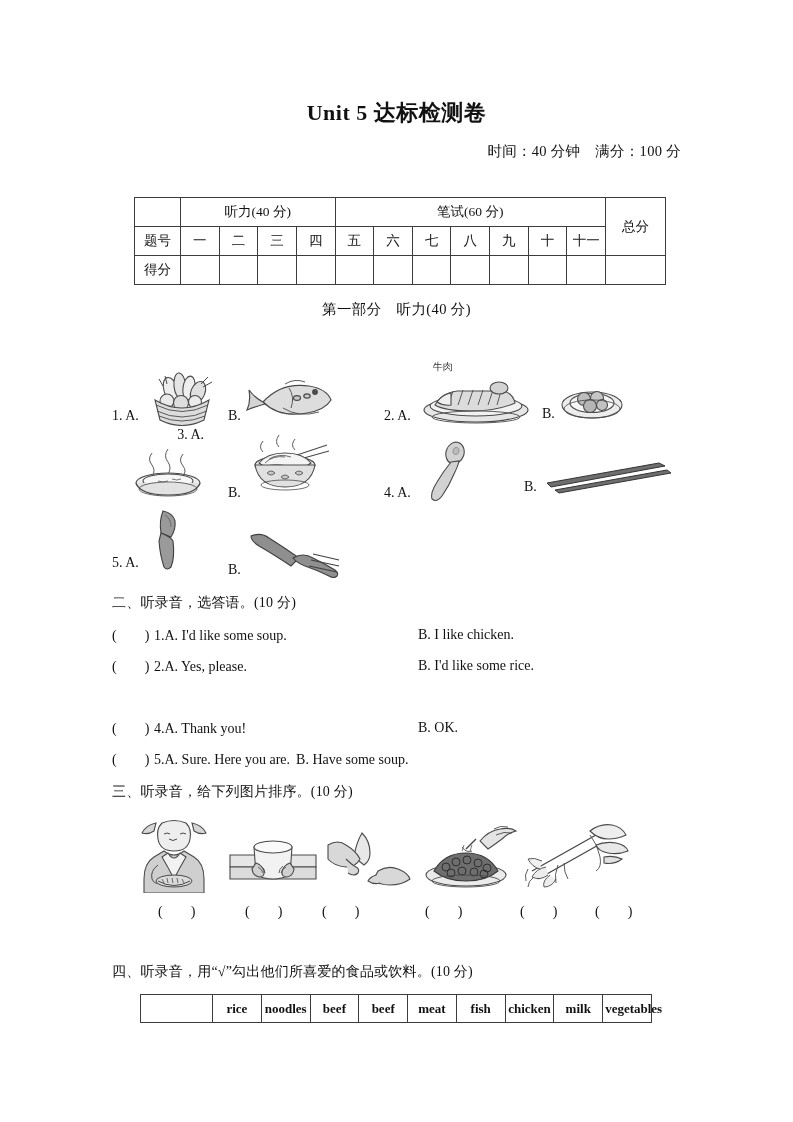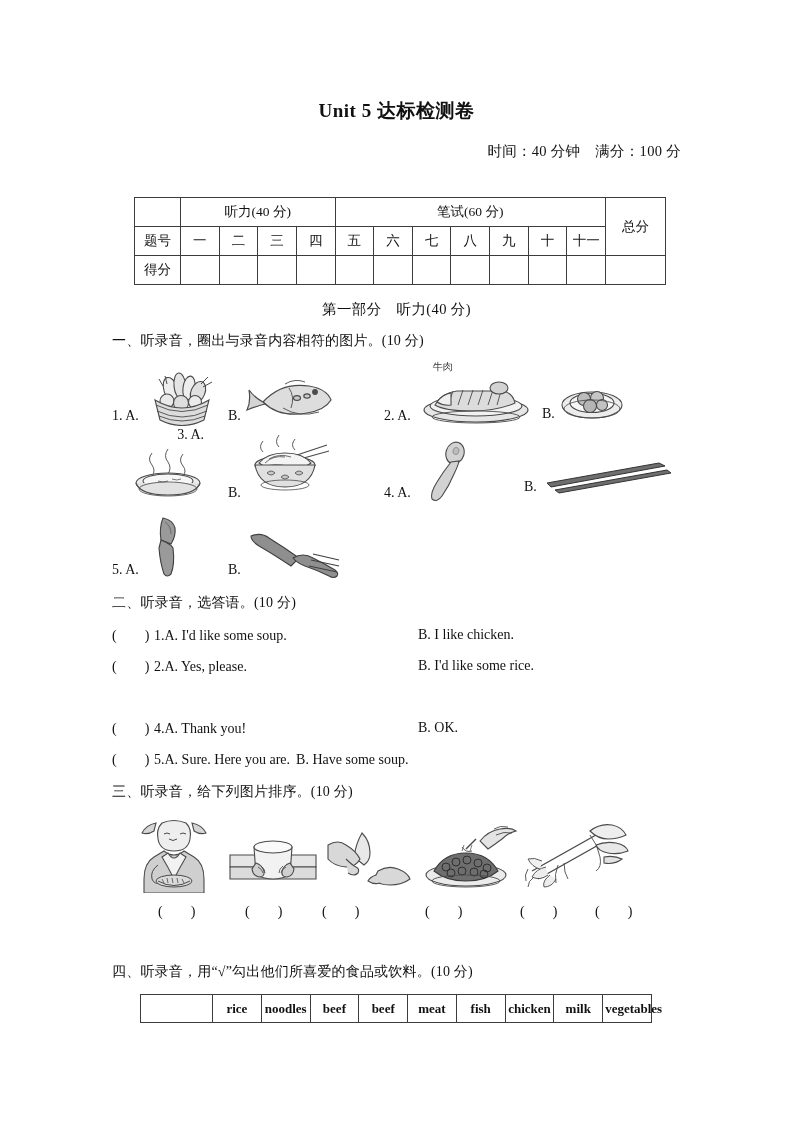--- a/index.html
+++ b/index.html
@@ -24,21 +24,21 @@
     height: 1122px;
     padding: 0;
   }
 
   
   .doc-title {
     position: absolute;
     left: 0; right: 0;
     top: 98px;
     text-align: center;
-    font-size: 19px;
+    font-size: 22px;
     font-weight: bold;
     letter-spacing: 0.5px;
   }
   .doc-title .unit-en { font-family: "Liberation Serif", serif; }
   .doc-subline {
     position: absolute;
     top: 142px;
     right: 112px;
     font-size: 14.5px;
     letter-spacing: 0.3px;
@@ -224,21 +224,20 @@
         <td class="blank"></td>
         <td class="blank"></td>
         <td class="blank"></td>
       </tr>
     </tbody>
       </table>
   </div>
 
   <div class="part-heading">第一部分　听力(40 分)</div>
 
-  <div class="q-heading" style="top:332px;">一、听录音，圈出与录音内容相符的图片。(10 分)</div>
 
   <div class="pic-row" style="top:358px;">
 
     <div class="pic-item" style="left:0px; bottom:2px;">
       <span class="pic-label">1. A.</span>
       <span class="pic-art">
         <svg width="78" height="56" viewBox="0 0 78 56">
           <g fill="none" stroke="#4a4a4a" stroke-width="1.1">
 
             <ellipse cx="28" cy="20" rx="7" ry="13" fill="#eeeeee" transform="rotate(-18 28 20)"></ellipse>
@@ -370,21 +369,21 @@
           <g stroke="#333333" fill="#6e6e6e">
             <path d="M6 26 L118 6 L124 9 L10 30 Z" stroke-width="1"></path>
             <path d="M14 33 L126 13 L130 16 L18 36 Z" stroke-width="1"></path>
           </g>
         </svg>
       </span>
     </div>
   </div>
 
   <div class="pic-row" style="top:512px;">
-    <div class="pic-item" style="left:0px; bottom:2px;">
+    <div class="pic-item" style="left:0px; bottom:9px;">
       <span class="pic-label">5. A.</span>
       <span class="pic-art">
         <svg width="52" height="66" viewBox="0 0 52 66">
           <g fill="#9a9a9a" stroke="#3f3f3f" stroke-width="1.1">
             <path d="M20 4 q10 2 12 10 q1 8 -4 16 l-10 -4 q-2 -12 2 -22 z"></path>
             <path d="M18 26 q10 4 12 8 q2 16 -2 26 q-4 4 -7 0 q-4 -12 -5 -26 z"></path>
           </g>
           <path d="M22 8 q6 4 6 12" fill="none" stroke="#5d5d5d" stroke-width="0.8"></path>
         </svg>
       </span>

